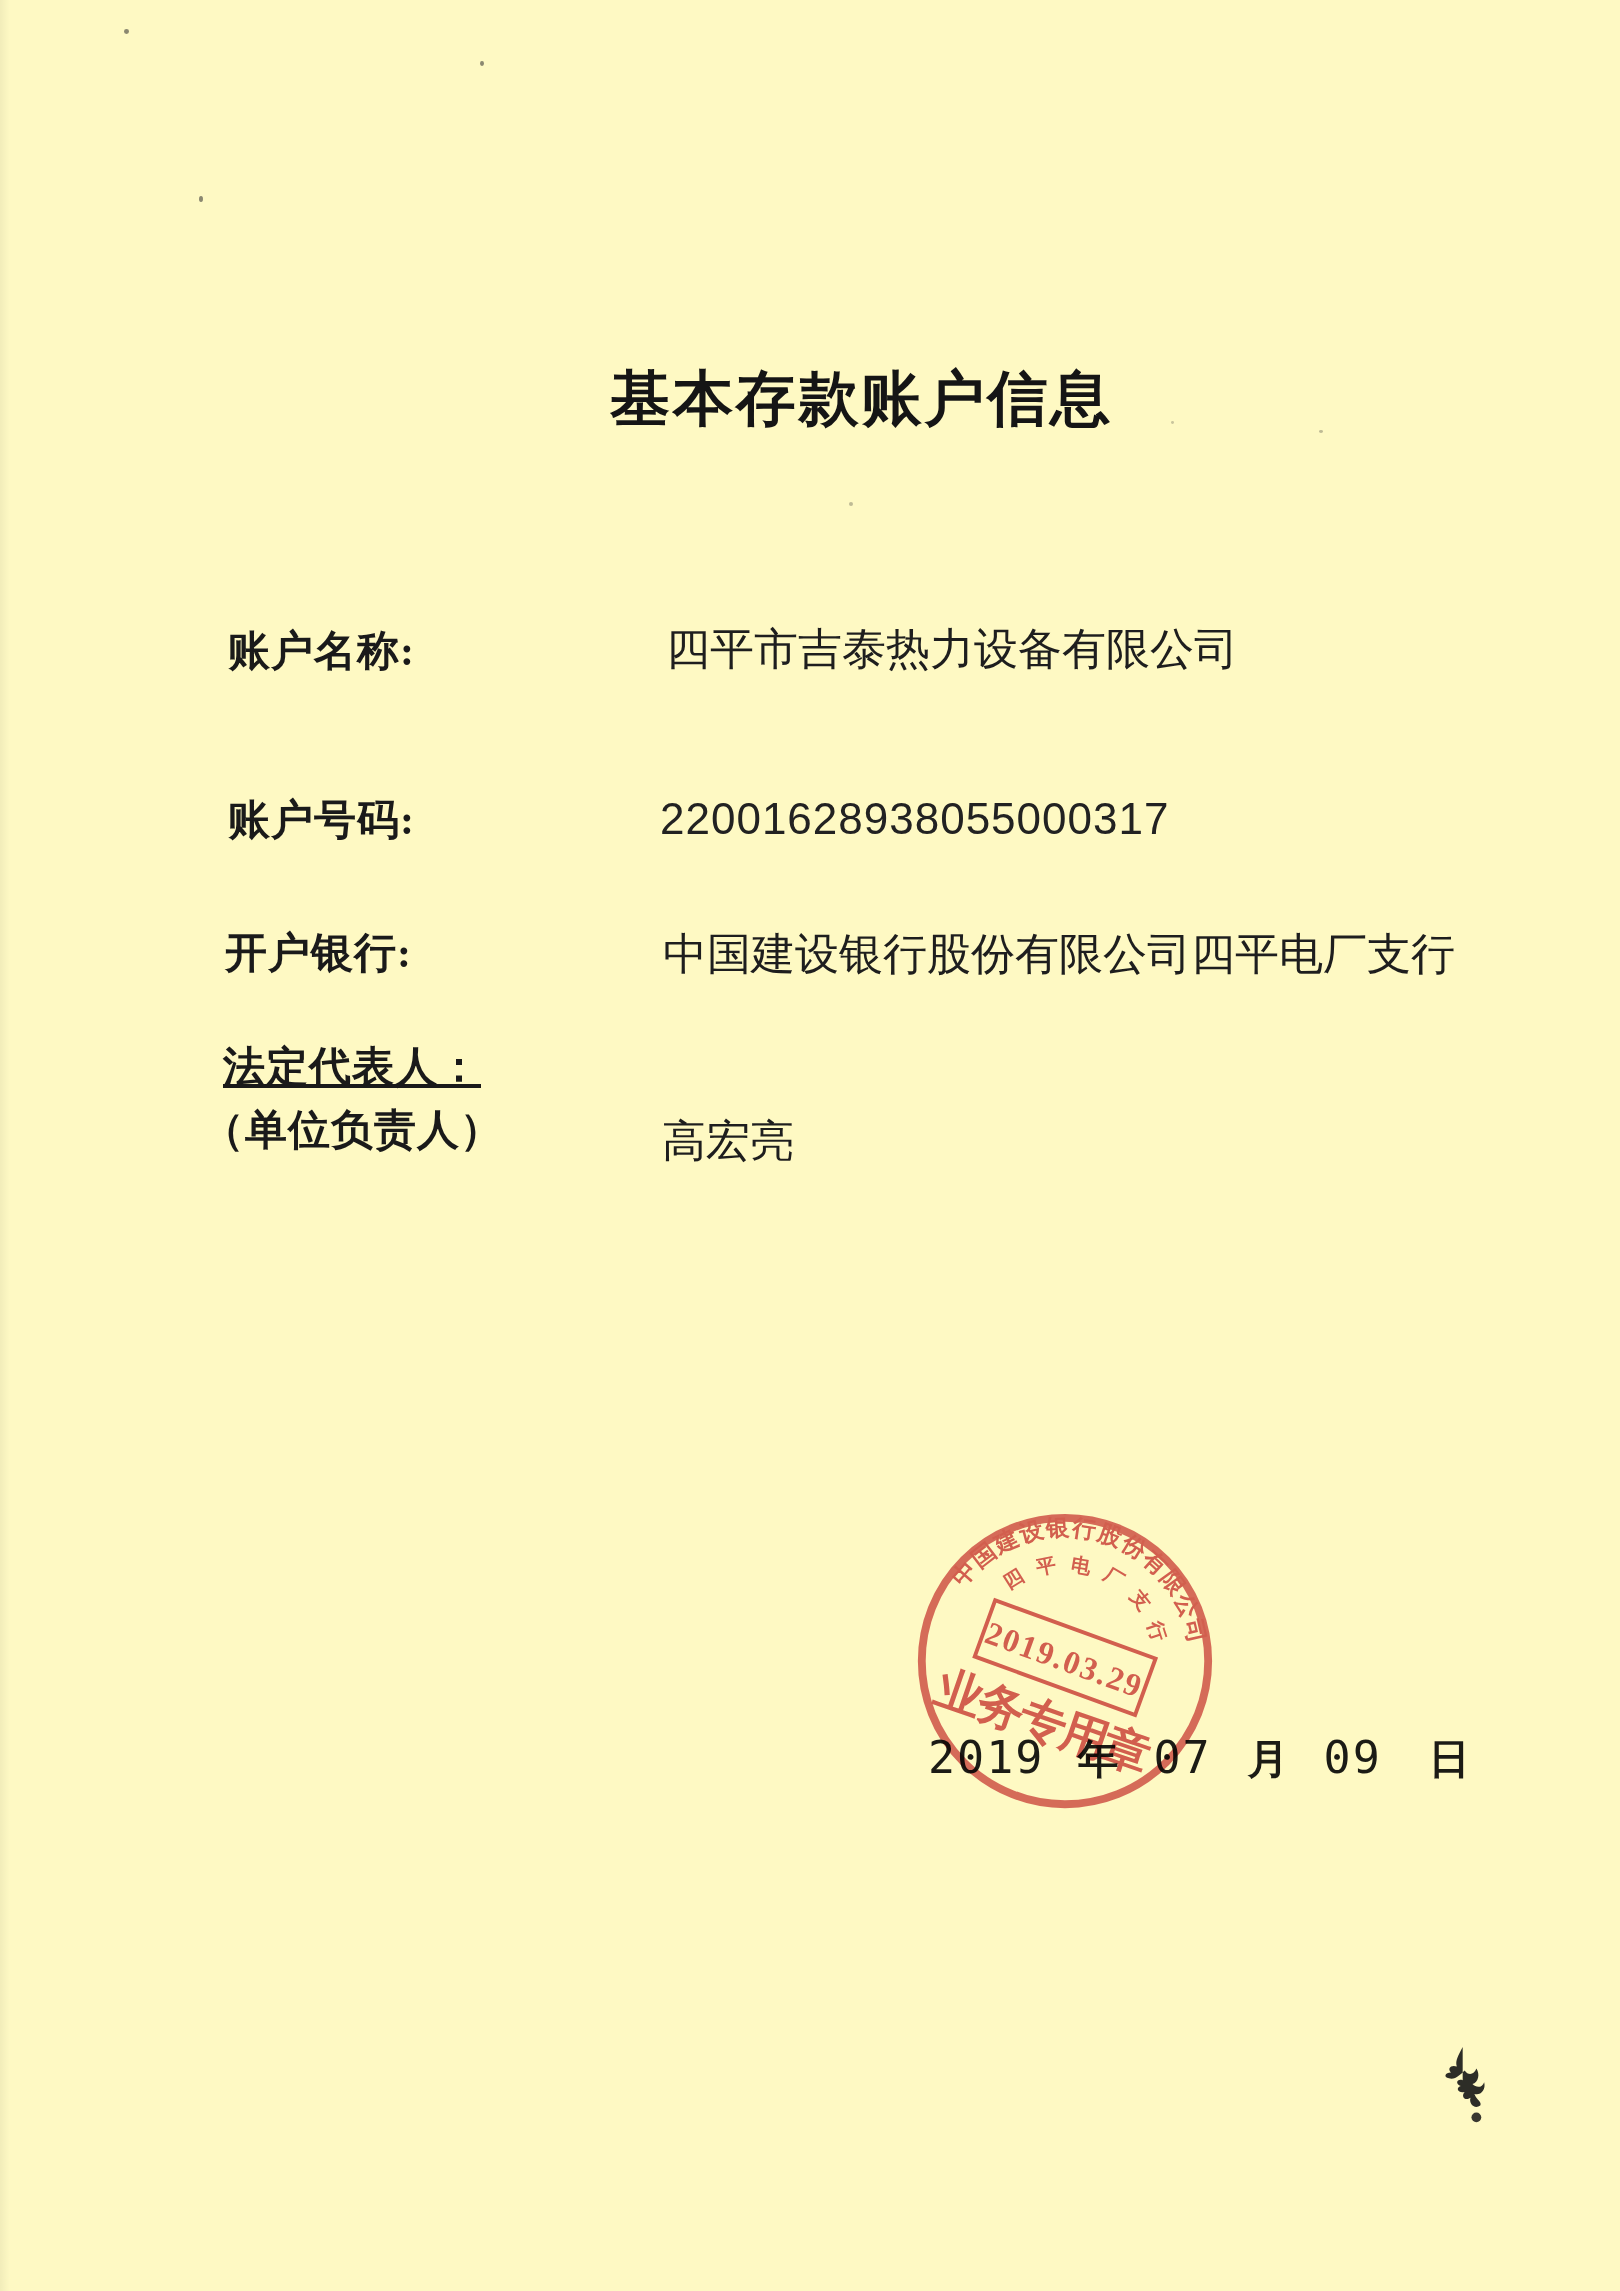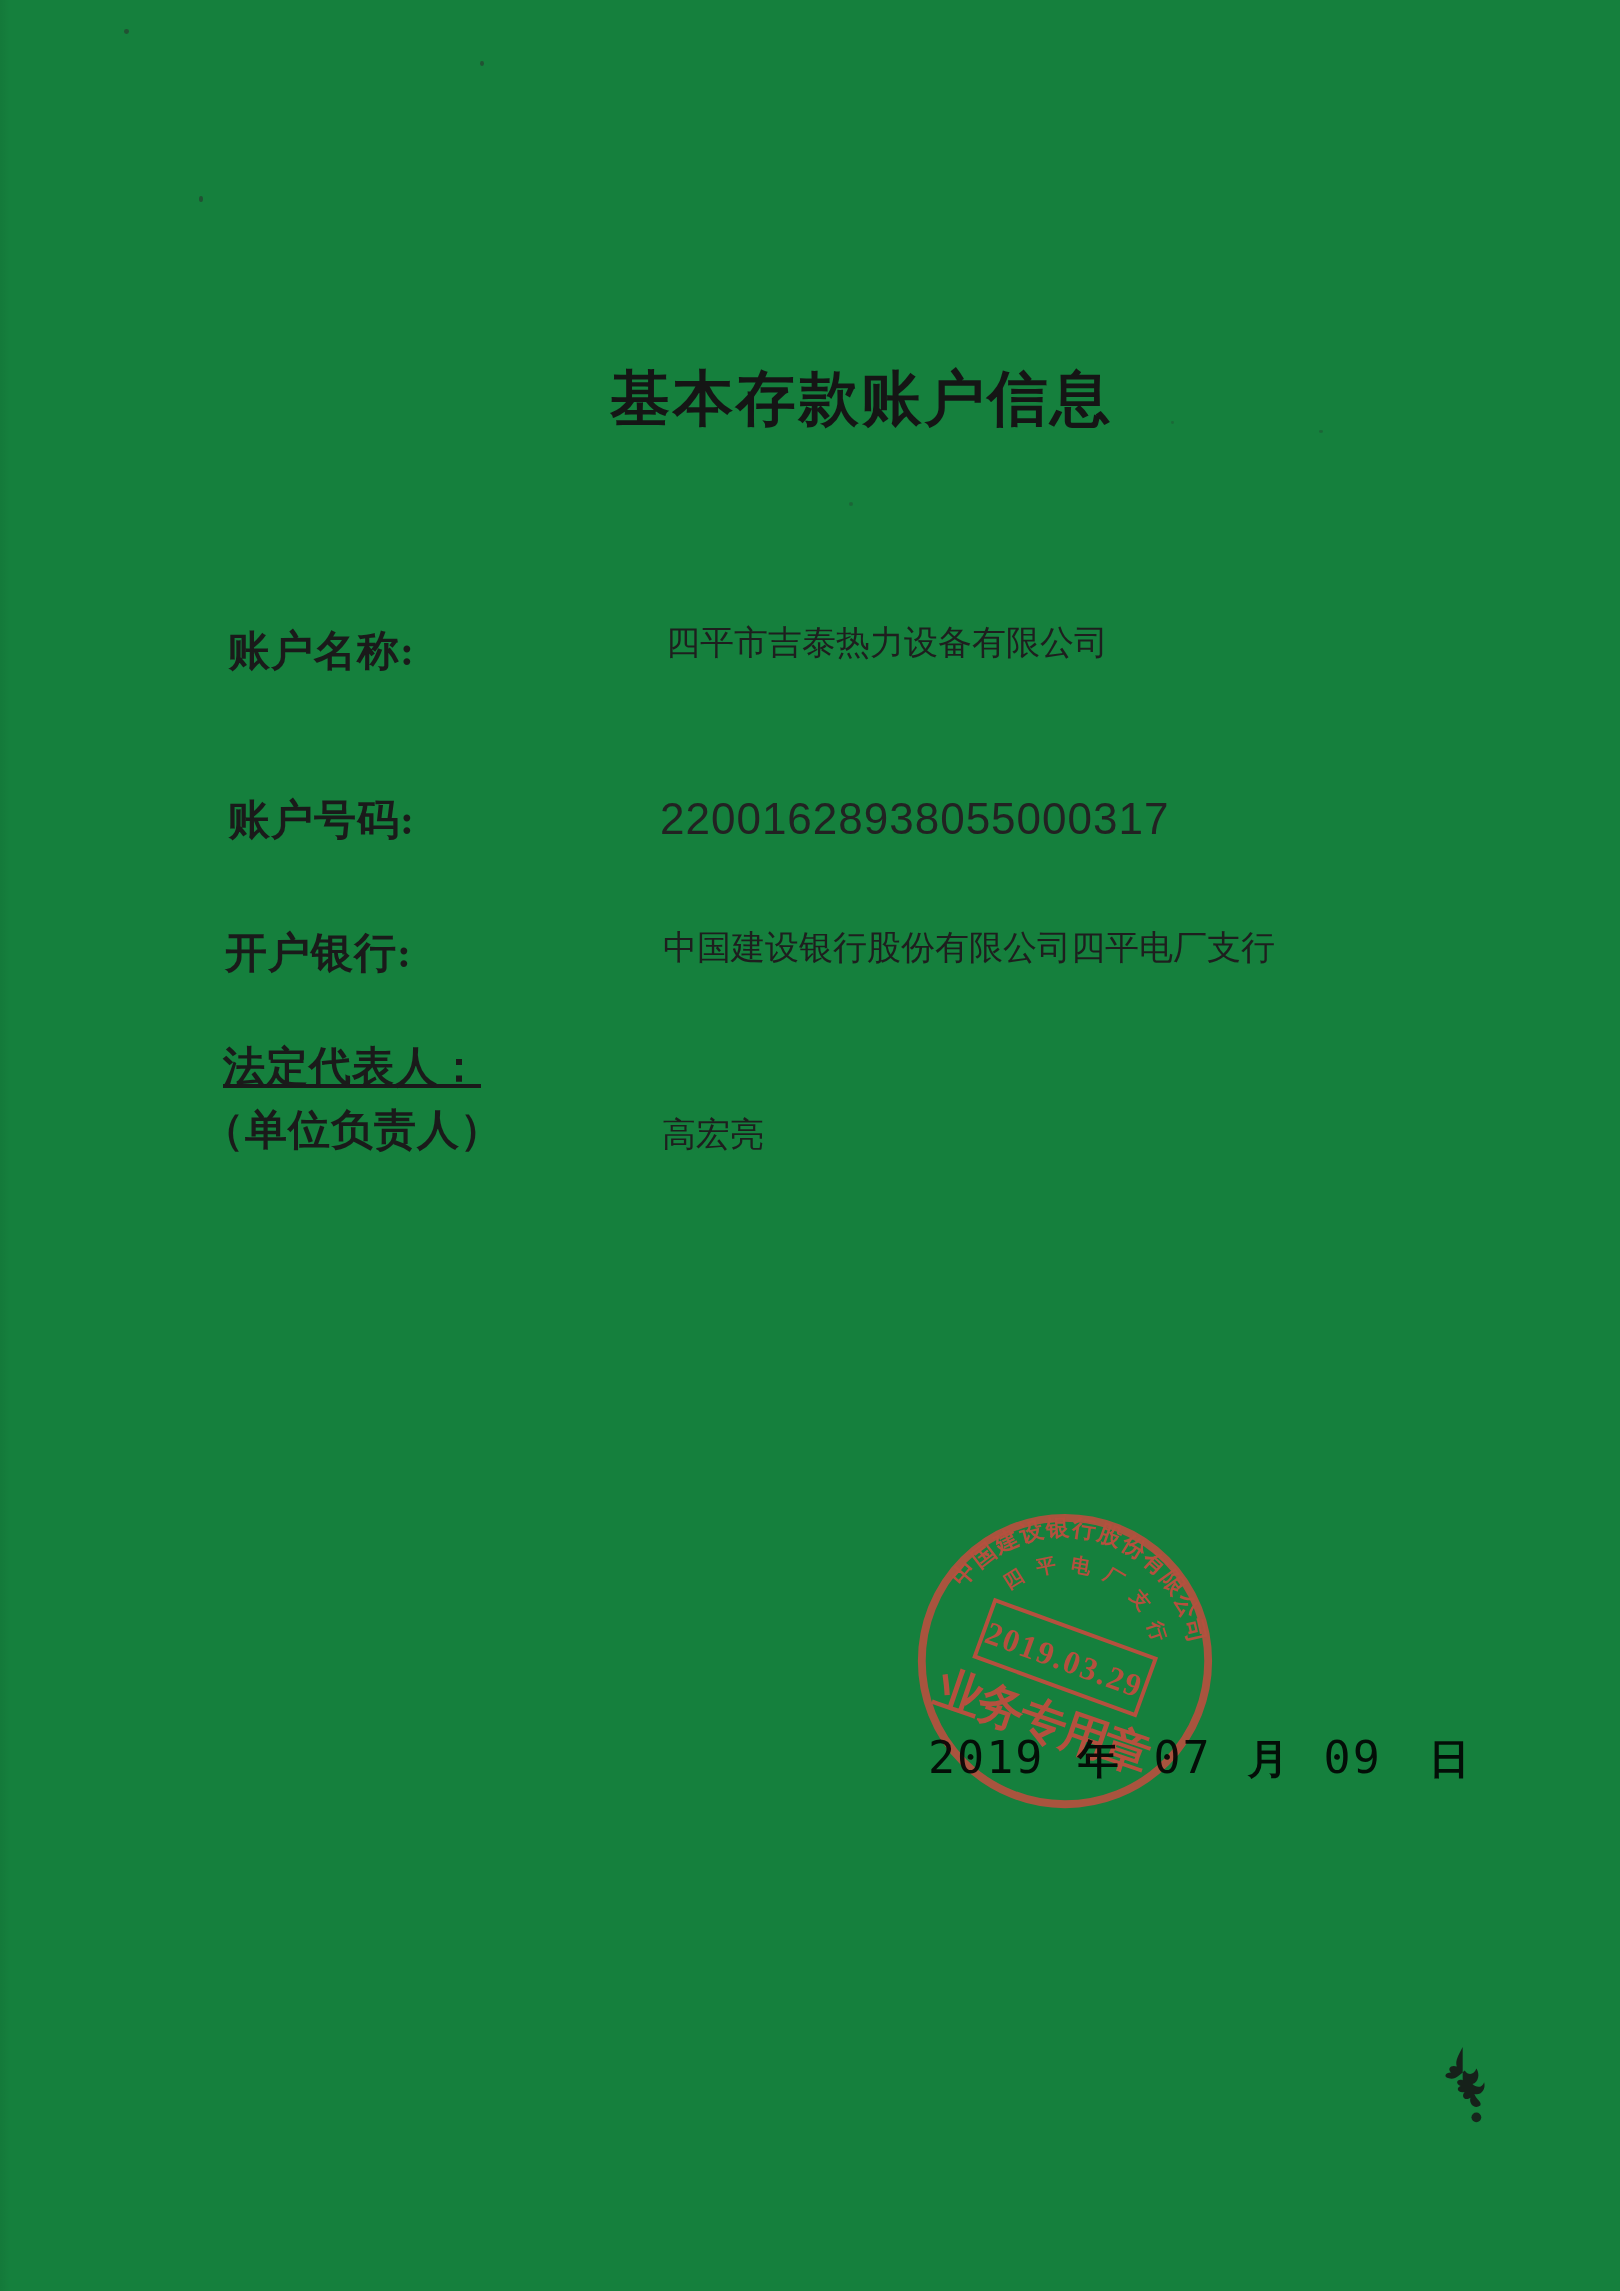--- a/index.html
+++ b/index.html
@@ -6,21 +6,21 @@
   :root{
     --ink:#1c1c1c;
     --stamp-red:#cc4a3f;
     --serif:"Liberation Serif","DejaVu Serif",serif;
     --sans:"Liberation Sans","DejaVu Sans",sans-serif;
     --mono:"DejaVu Sans Mono",monospace;
   }
   .page{
     position:relative;
     width:1620px;height:2292px;
-    background:#15803d;
+    background:#fef9c3;
     overflow:hidden;
     font-family:var(--serif);
     color:var(--ink);
   }
   
   .page::before{
     content:"";position:absolute;left:0;top:0;bottom:0;width:9.8px;
     background:linear-gradient(90deg,rgba(0,0,0,0.05),rgba(0,0,0,0));
   }
   .doc-title{
@@ -31,21 +31,21 @@
     font-family:var(--serif);
     white-space:nowrap;
   }
   .field-label{
     position:absolute;
     font-size:42px;font-weight:700;color:#1a1a1a;
     white-space:nowrap;letter-spacing:1px;
   }
   .field-value{
     position:absolute;
-    font-size:34px;font-weight:400;color:#1e1e1e;
+    font-size:44px;font-weight:400;color:#1e1e1e;
     white-space:nowrap;
   }
   .num{
     font-family:var(--sans);
     font-size:44px;letter-spacing:1px;color:#222;
   }
   
   .r1-label{left:228px;top:623px;}
   .r1-value{left:666px;top:620px;}
   .r2-label{left:228px;top:792px;}

